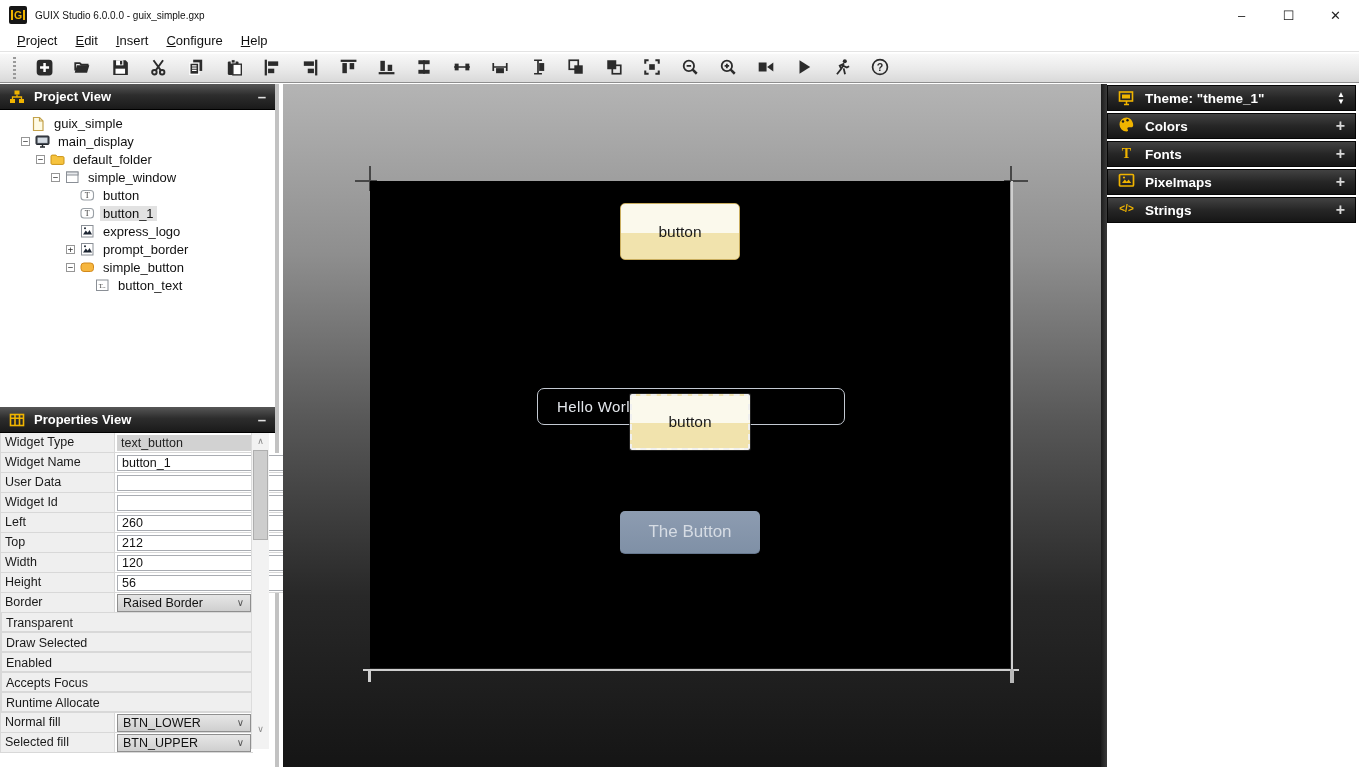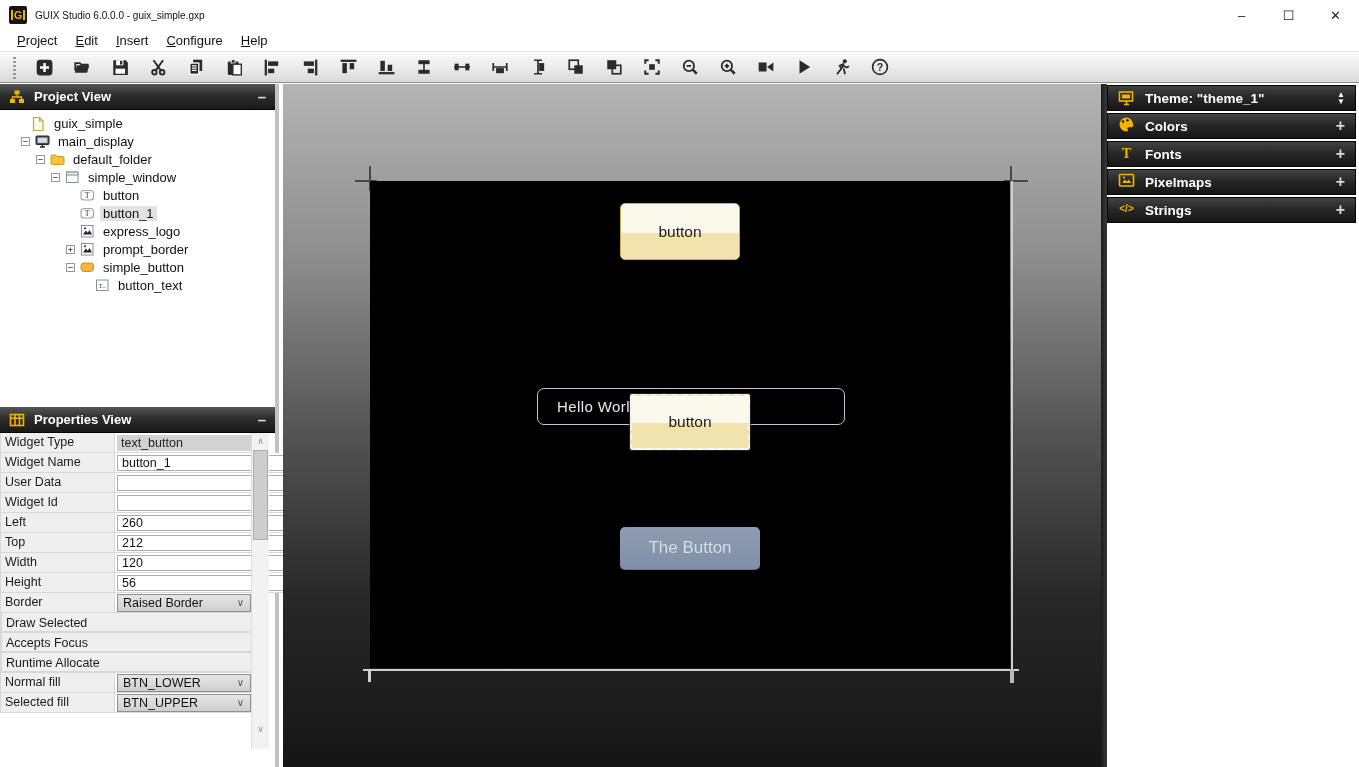--- a/index.html
+++ b/index.html
@@ -82,21 +82,21 @@
   .canvas-btn{position:absolute;box-sizing:border-box;border-radius:5px;
       border:1px solid #c9ad5e;display:flex;align-items:center;justify-content:center;
       background:linear-gradient(#fbf9ec 0 52%,#f1e3ad 52% 100%);
       color:#1b1b1b;font-size:15.5px;}
   #top-button{left:250px;top:22px;width:120px;height:57px;}
   #selected-button{left:260px;top:213px;width:120px;height:56px;border:2px dashed #f0f0f0;
       box-shadow:0 0 0 1px rgba(40,40,40,.8);border-radius:2px;}
   #prompt-border{position:absolute;left:167px;top:207px;width:308px;height:37px;
       box-sizing:border-box;border:1px solid #c3c9d2;border-radius:7px;display:flex;
       align-items:center;padding-left:19px;color:#e4e7ec;font-size:15px;letter-spacing:.4px;}
-  #the-button{position:absolute;left:250px;top:346px;width:140px;height:42px;border-radius:5px;
+  #the-button{position:absolute;left:250px;top:330px;width:140px;height:42px;border-radius:5px;
       background:linear-gradient(#8d9cb1,#7f90a6);border-bottom:1px solid #66778e;
       display:flex;align-items:center;justify-content:center;color:#d6dce4;font-size:17px;}
   
   #right-divider{position:absolute;left:1101px;top:84px;width:6px;height:683px;
       background:linear-gradient(90deg,#1c1c1c,#3a3a3a);}
   #right-panel{position:absolute;left:1107px;top:84px;width:252px;height:683px;background:#fff;}
   .rheader{height:26px;margin:1px 3px 2px 0;background:linear-gradient(#424242,#262626 50%,#161616);
       border:1px solid #060606;box-sizing:border-box;color:#fff;font-size:13.5px;font-weight:bold;
       display:flex;align-items:center;padding:0 10px;gap:10px;}
   .rheader svg{width:17px;height:17px;flex:none;}
@@ -442,22 +442,30 @@
           <div class="prow">
             <div class="plabel">Border</div>
             <div class="pvalwrap">
               <div class="psel">
                 <span>Raised Border</span>
                 <span class="chev">∨</span>
               </div>
             </div>
           </div>
           <div class="prow" style="background: rgb(239, 239, 239); border-bottom: 1px solid rgb(216, 216, 216); border-left: 1px solid rgb(216, 216, 216); box-sizing: border-box;">
+            <div class="plabel full">Transparent</div>
+            <span class="cbx" style="position: relative; align-self: center;"></span>
+          </div>
+          <div class="prow" style="background: rgb(239, 239, 239); border-bottom: 1px solid rgb(216, 216, 216); border-left: 1px solid rgb(216, 216, 216); box-sizing: border-box;">
             <div class="plabel full">Draw Selected</div>
             <span class="cbx" style="position: relative; align-self: center;"></span>
+          </div>
+          <div class="prow" style="background: rgb(239, 239, 239); border-bottom: 1px solid rgb(216, 216, 216); border-left: 1px solid rgb(216, 216, 216); box-sizing: border-box;">
+            <div class="plabel full">Enabled</div>
+            <span class="cbx" style="position: relative; align-self: center;">✓</span>
           </div>
           <div class="prow" style="background: rgb(239, 239, 239); border-bottom: 1px solid rgb(216, 216, 216); border-left: 1px solid rgb(216, 216, 216); box-sizing: border-box;">
             <div class="plabel full">Accepts Focus</div>
             <span class="cbx" style="position: relative; align-self: center;">✓</span>
           </div>
           <div class="prow" style="background: rgb(239, 239, 239); border-bottom: 1px solid rgb(216, 216, 216); border-left: 1px solid rgb(216, 216, 216); box-sizing: border-box;">
             <div class="plabel full">Runtime Allocate</div>
             <span class="cbx" style="position: relative; align-self: center;"></span>
           </div>
           <div class="prow">

